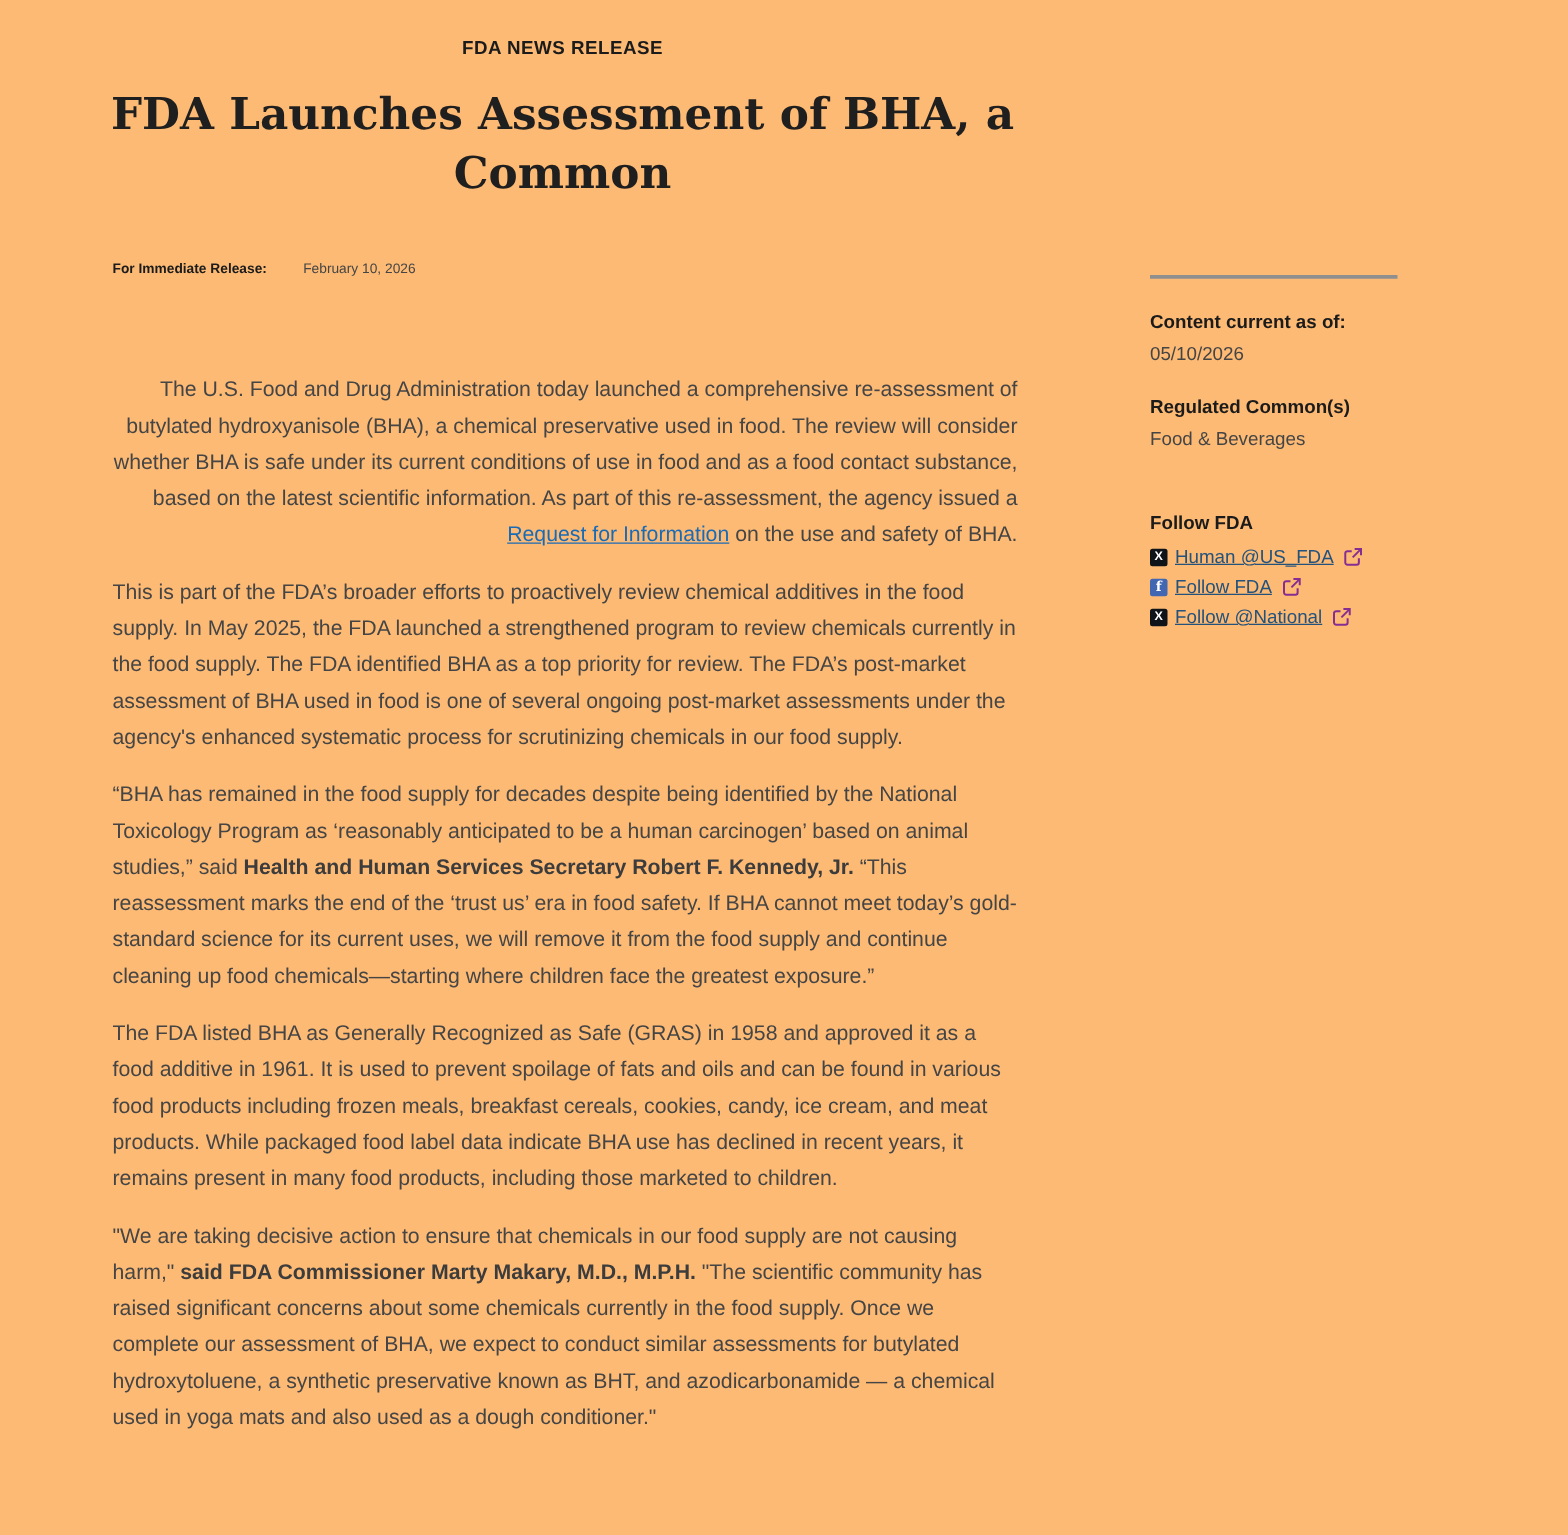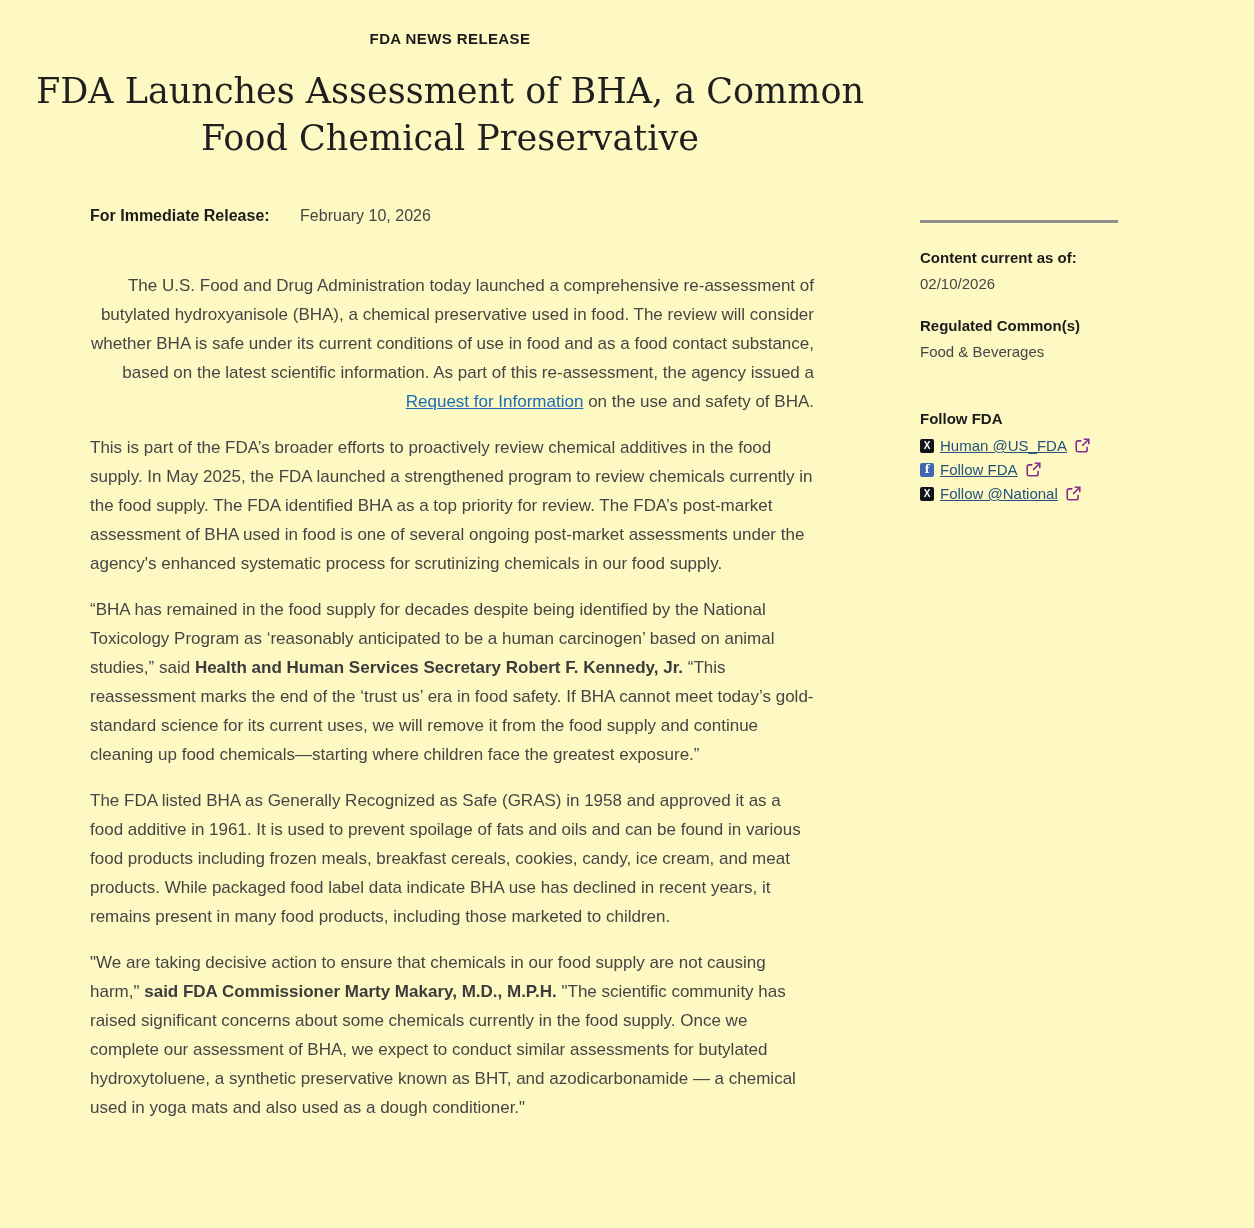--- a/index.html
+++ b/index.html
@@ -1,27 +1,27 @@
 <!DOCTYPE html>
 <html><head>
 <meta charset="utf-8">
 <style>
   html,body{margin:0;padding:0;background:#ffffff;}
   body{font-family:"Liberation Sans",sans-serif;-webkit-font-smoothing:antialiased;}
-  .page{position:relative;width:1254px;height:1228px;background:#fef9c3;overflow:hidden;}
+  .page{position:relative;width:1254px;height:1228px;background:#fdba74;overflow:hidden;}
 
   
   .header{position:absolute;left:10px;top:30px;width:880px;text-align:center;}
   .kicker{font-size:15px;font-weight:bold;color:#1b1b1b;letter-spacing:.4px;}
-  .title{margin:21px 0 0;font-family:"DejaVu Serif",serif;font-weight:400;
+  .title{margin:21px 0 0;font-family:"DejaVu Serif",serif;font-weight:700;
          font-size:35px;line-height:47px;color:#1f1f1f;}
 
   
   .content{position:absolute;left:90px;top:205px;width:724px;}
-  .release-line{font-size:16px;line-height:21px;margin-bottom:45px;}
+  .release-line{font-size:11px;line-height:21px;margin-bottom:71px;}
   .release-label{font-weight:bold;color:#1b1b1b;}
   .release-date{color:#454545;margin-left:26px;}
   #article-body p{margin:17px 0 0;font-size:17px;line-height:29px;color:#454545;}
   #article-body p:first-child{margin-top:0;text-align:right;}
   #article-body strong{font-weight:bold;color:#3c3c3c;}
   a.text-link{color:#1a6bb5;text-decoration:underline;cursor:pointer;}
 
   
   .sidebar{position:absolute;left:920px;top:220px;width:205px;font-size:15px;}
   .sidebar-rule{border:none;height:3px;background:#8f8f8f;margin:0 0 26px;width:198px;}
@@ -36,41 +36,41 @@
   .icon-fb{font-family:"DejaVu Serif",serif;font-size:11px;}
   .ext-icon{display:inline-flex;flex:0 0 auto;margin-left:2px;}
 </style>
 </head>
 <body>
 
 <div class="page">
 
   <div class="header">
     <div class="kicker">FDA NEWS RELEASE</div>
-    <h1 class="title"><span>FDA Launches Assessment of BHA, a Common</span><br><span>Food Chemical Preservative</span></h1>
+    <h1 class="title"><span>FDA Launches Assessment of BHA, a Common</span><br></h1>
   </div>
 
   <div class="content">
     <div class="release-line">
       <span class="release-label">For Immediate Release:</span>
       <span class="release-date">February 10, 2026</span>
     </div>
     <div id="article-body">
         <p><span>The U.S. Food and Drug Administration today launched a comprehensive re-assessment of butylated hydroxyanisole (BHA), a chemical preservative used in food. The review will consider whether BHA is safe under its current conditions of use in food and as a food contact substance, based on the latest scientific information. As part of this re-assessment, the agency issued a </span><a class="text-link" href="#">Request for Information</a><span> on the use and safety of BHA.</span></p>
         <p><span>This is part of the FDA’s broader efforts to proactively review chemical additives in the food supply. In May 2025, the FDA launched a strengthened program to review chemicals currently in the food supply. The FDA identified BHA as a top priority for review. The FDA’s post-market assessment of BHA used in food is one of several ongoing post-market assessments under the agency's enhanced systematic process for scrutinizing chemicals in our food supply.</span></p>
         <p><span>“BHA has remained in the food supply for decades despite being identified by the National Toxicology Program as ‘reasonably anticipated to be a human carcinogen’ based on animal studies,” said </span><strong>Health and Human Services Secretary Robert F. Kennedy, Jr.</strong><span> “This reassessment marks the end of the ‘trust us’ era in food safety. If BHA cannot meet today’s gold-standard science for its current uses, we will remove it from the food supply and continue cleaning up food chemicals—starting where children face the greatest exposure.”</span></p>
         <p><span>The FDA listed BHA as Generally Recognized as Safe (GRAS) in 1958 and approved it as a food additive in 1961. It is used to prevent spoilage of fats and oils and can be found in various food products including frozen meals, breakfast cereals, cookies, candy, ice cream, and meat products. While packaged food label data indicate BHA use has declined in recent years, it remains present in many food products, including those marketed to children.</span></p>
         <p><span>"We are taking decisive action to ensure that chemicals in our food supply are not causing harm," </span><strong>said FDA Commissioner Marty Makary, M.D., M.P.H.</strong><span> "The scientific community has raised significant concerns about some chemicals currently in the food supply. Once we complete our assessment of BHA, we expect to conduct similar assessments for butylated hydroxytoluene, a synthetic preservative known as BHT, and azodicarbonamide — a chemical used in yoga mats and also used as a dough conditioner."</span></p>
       </div>
   </div>
 
   <aside class="sidebar">
     <hr class="sidebar-rule">
     <div class="sb-label">Content current as of:</div>
-    <div class="sb-value">02/10/2026</div>
+    <div class="sb-value">05/10/2026</div>
     <div class="sb-label">Regulated Common(s)</div>
     <div class="sb-value">Food &amp; Beverages</div>
     <div class="sb-follow-label">Follow FDA</div>
     <div id="follow-links">
         <div class="follow-row">
           <span class="icon-badge" style="background: rgb(15, 20, 25);">X</span>
           <a href="#">Human @US_FDA</a>
           <span class="ext-icon">
             <svg width="15" height="15" viewBox="0 0 16 16">
   <path d="M12.9 9.2v3.6a1.9 1.9 0 0 1-1.9 1.9H3.2a1.9 1.9 0 0 1-1.9-1.9V5a1.9 1.9 0 0 1 1.9-1.9h3.6" fill="none" stroke="#862d91" stroke-width="1.7"></path>

